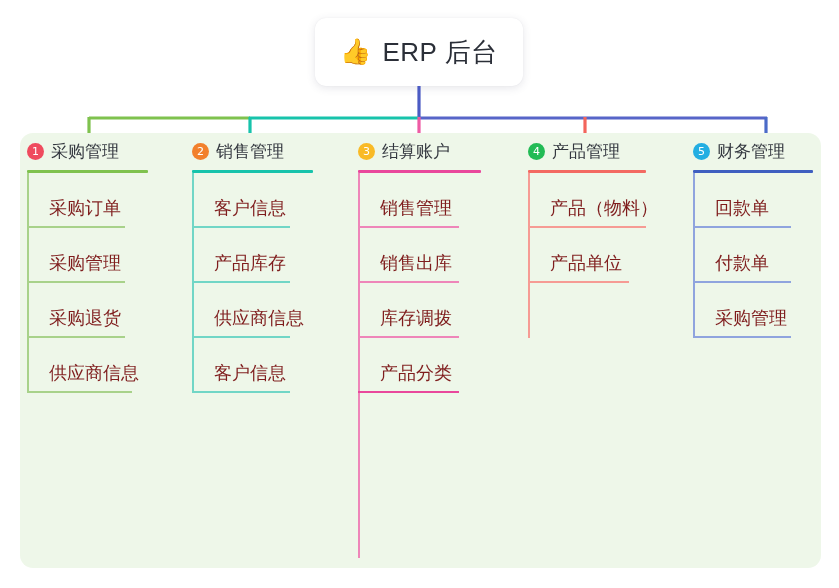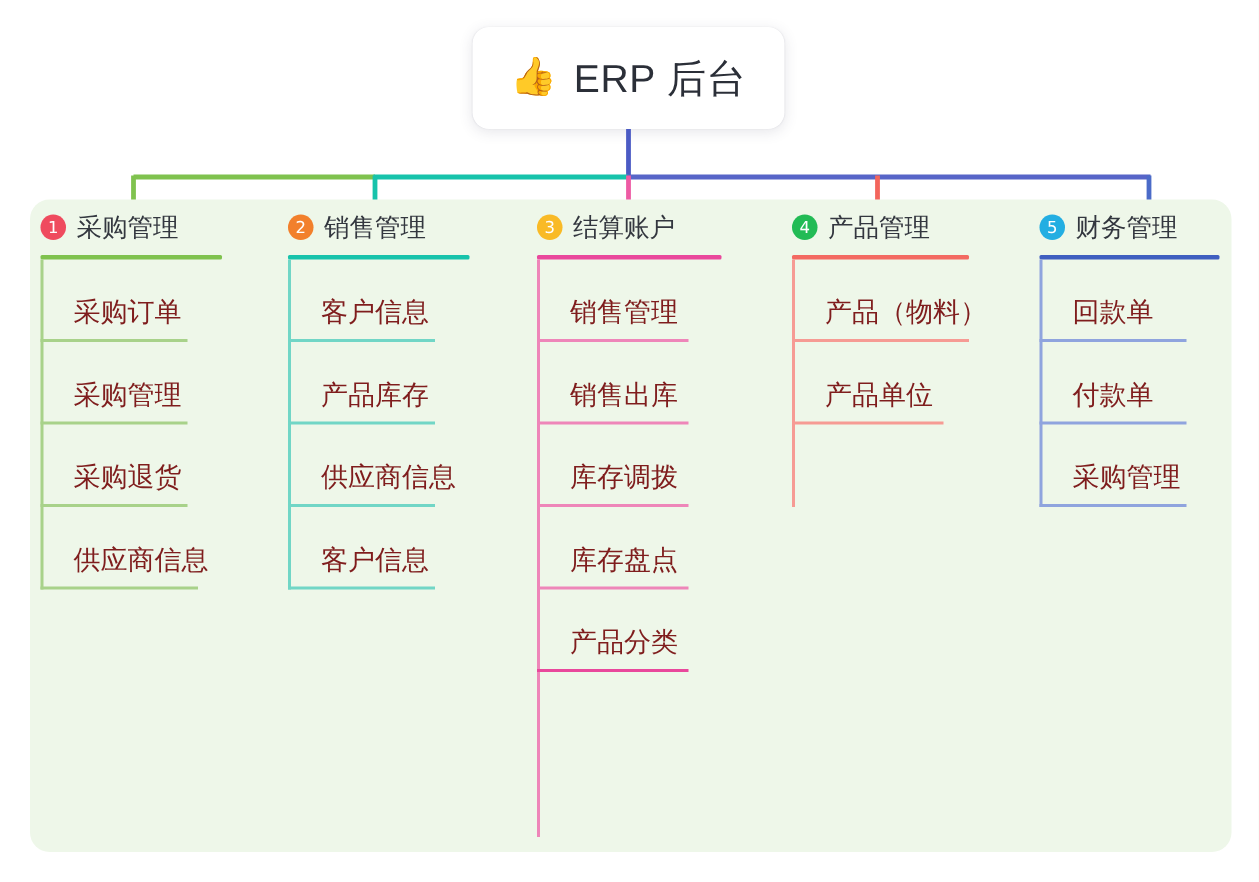--- a/index.html
+++ b/index.html
@@ -272,24 +272,20 @@
           </li>
           <li class="leaf">
             <span class="leaf-label">销售出库</span>
             <span class="leaf-rule" style="background:#ee86b9"></span>
           </li>
           <li class="leaf">
             <span class="leaf-label">库存调拨</span>
             <span class="leaf-rule" style="background:#ee86b9"></span>
           </li>
           <li class="leaf">
-            <span class="leaf-label">库存盘点</span>
-            <span class="leaf-rule" style="background:#ee86b9"></span>
-          </li>
-          <li class="leaf">
             <span class="leaf-label">产品分类</span>
             <span class="leaf-rule" style="background:#e9489c"></span>
           </li>
         </ul>
       </div>
     </div>
 
     <div class="column col-3">
       <div class="col-head">
         <span class="badge" style="background:#22bb55">4</span>

